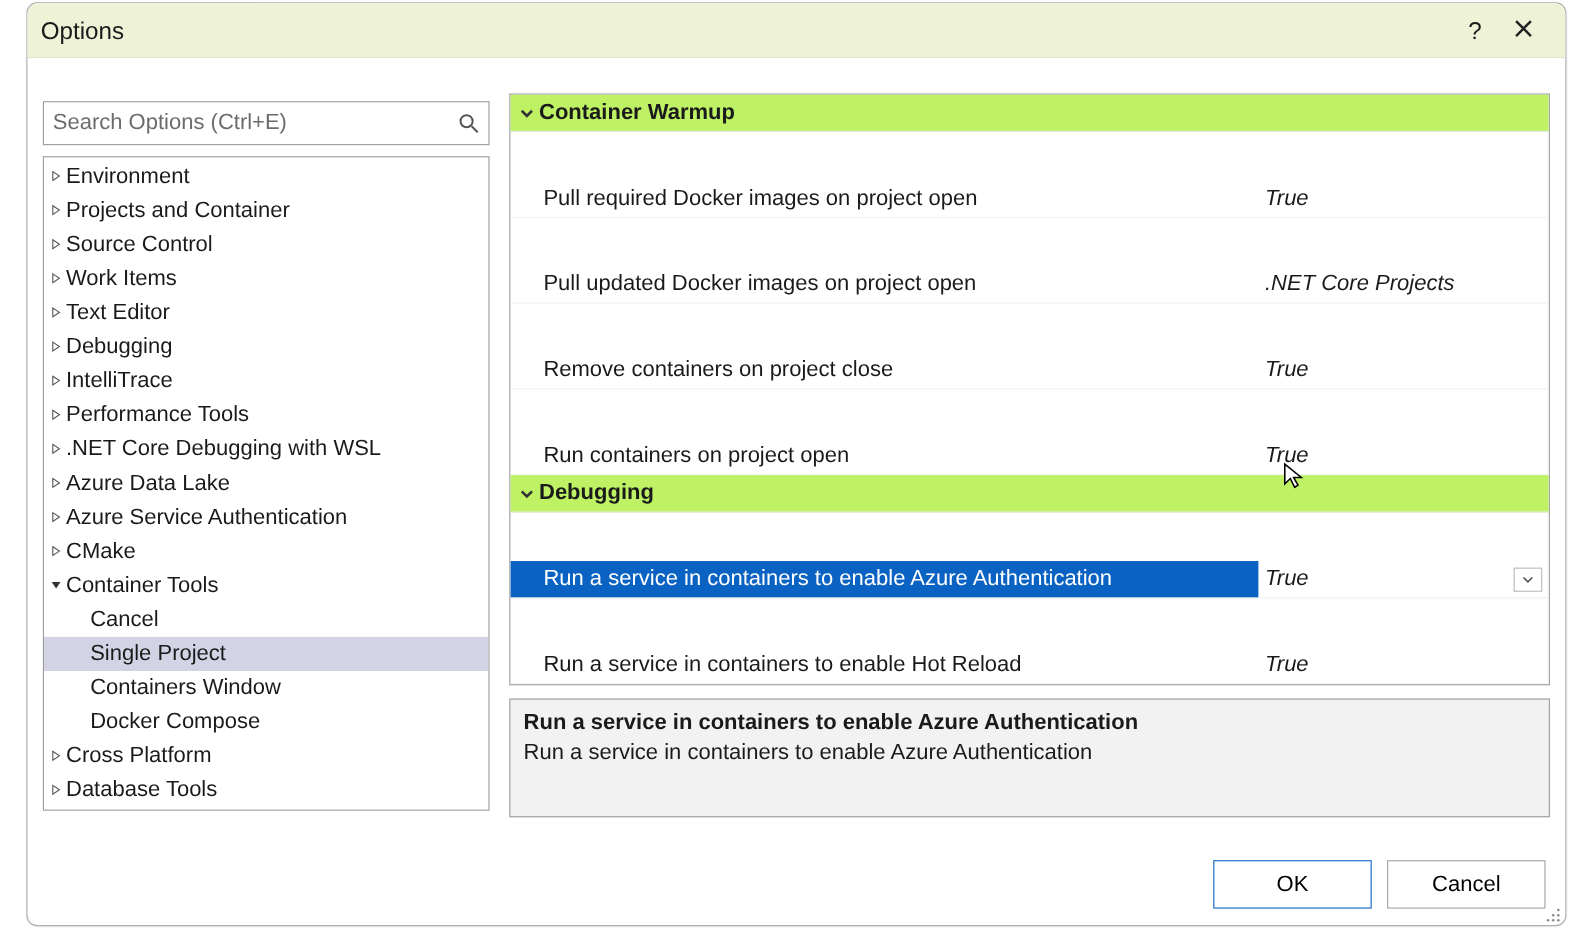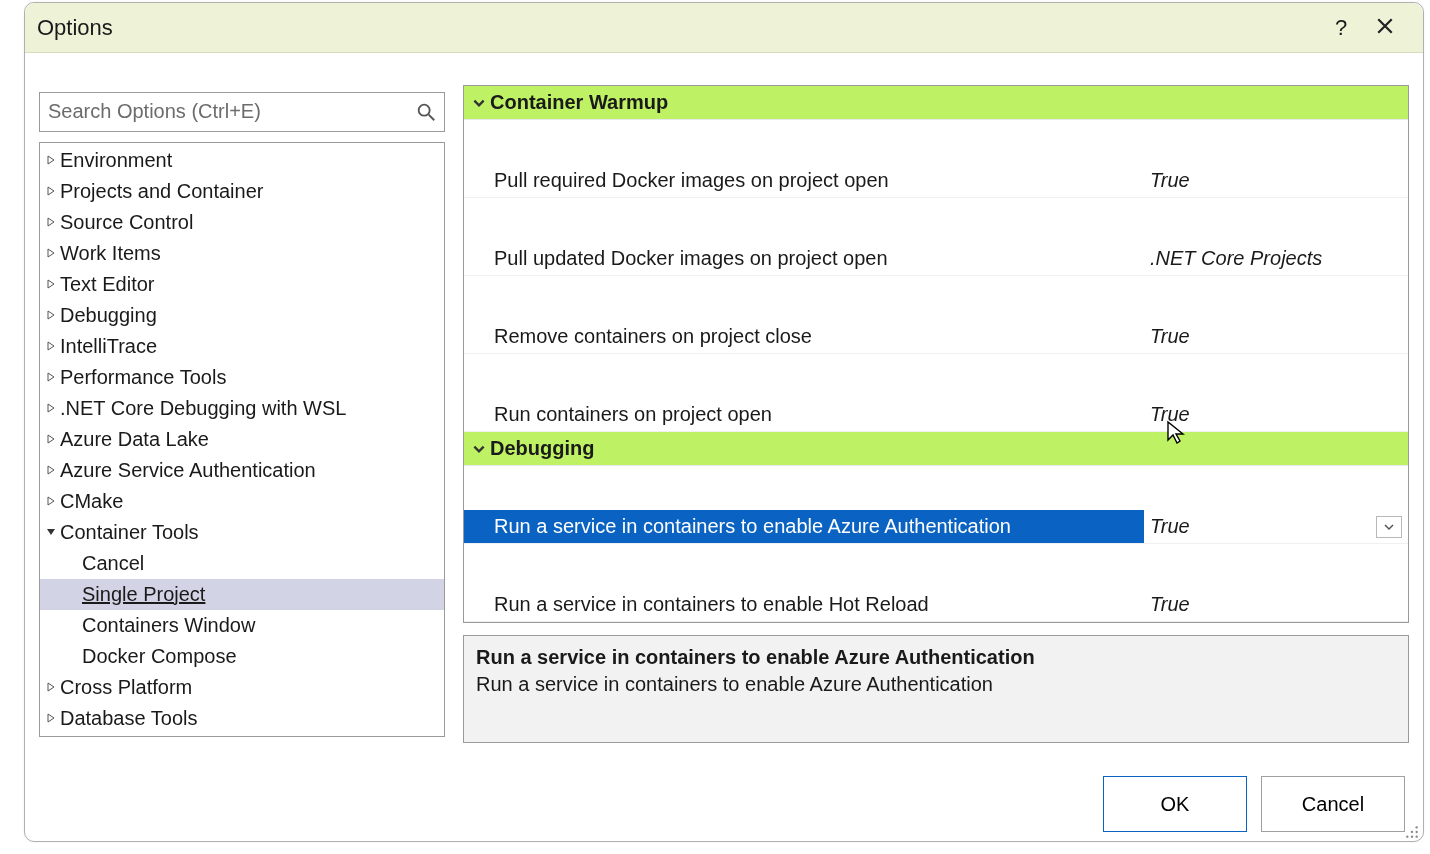--- a/index.html
+++ b/index.html
@@ -92,21 +92,21 @@
   .tree-item {
     display: flex;
     align-items: center;
     height: 31px;
     padding-left: 4px;
     font-size: 20px;
     white-space: nowrap;
     cursor: default;
   }
   .tree-item.child { padding-left: 42px; }
-  .tree-item.selected { background: #d2d3e4; text-decoration: underline; }
+  .tree-item.selected { background: #d2d3e4; }
   .tree-item .arrow {
     width: 14px; height: 14px;
     margin-right: 2px;
     display: inline-flex;
     align-items: center; justify-content: center;
     flex-shrink: 0;
   }
   .tree-item .arrow svg { width: 10px; height: 10px; }
   .right-pane {
     flex: 1;
@@ -183,21 +183,21 @@
   .buttons {
     height: 70px;
     display: flex;
     align-items: center;
     justify-content: flex-end;
     padding: 0 18px 4px 0;
     gap: 14px;
   }
   .btn {
     min-width: 144px;
-    height: 56px;
+    height: 44px;
     border: 1px solid #a0a0a0;
     background: #fff;
     font-size: 20px;
     font-family: inherit;
     display:flex; align-items:center; justify-content:center;
   }
   .btn.primary { border: 1.5px solid #0a63c2; }
   .resize-grip {
     position: absolute;
     right: 4px; bottom: 4px;

